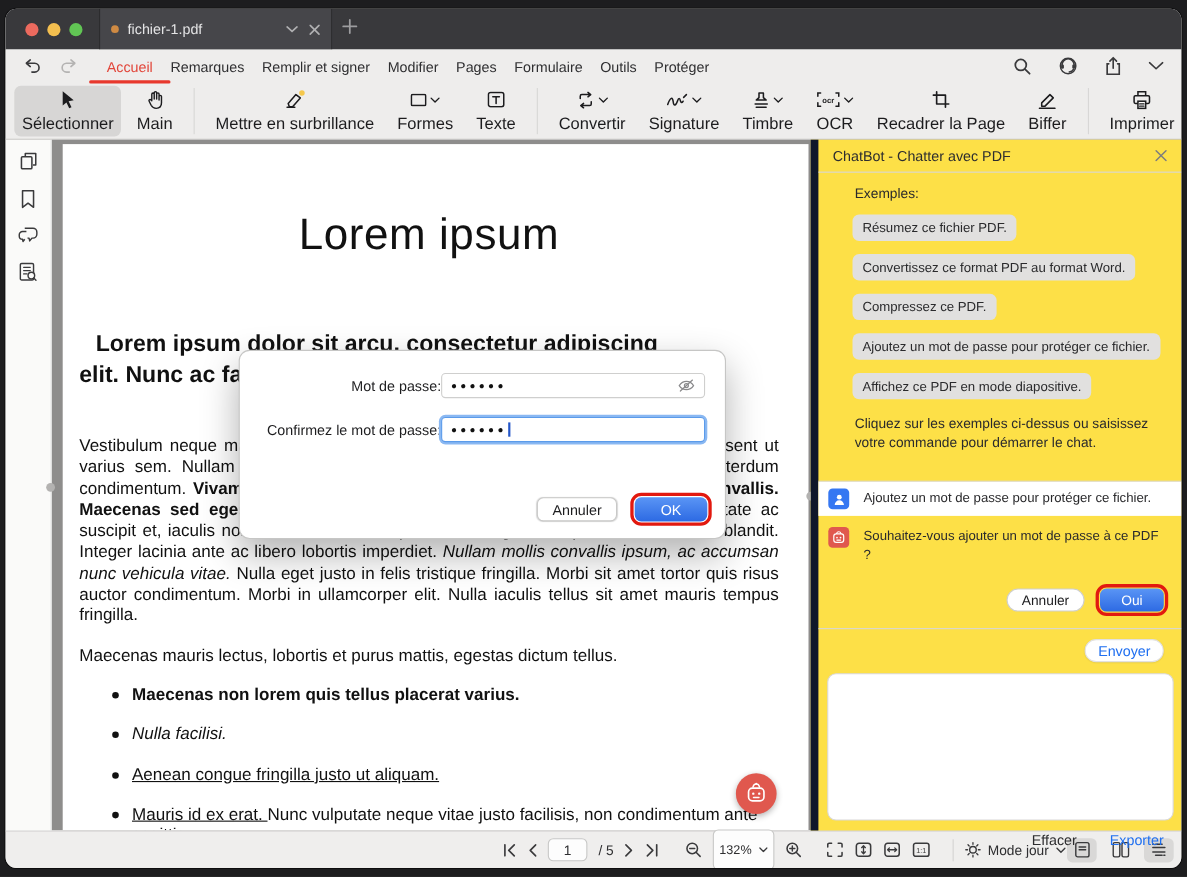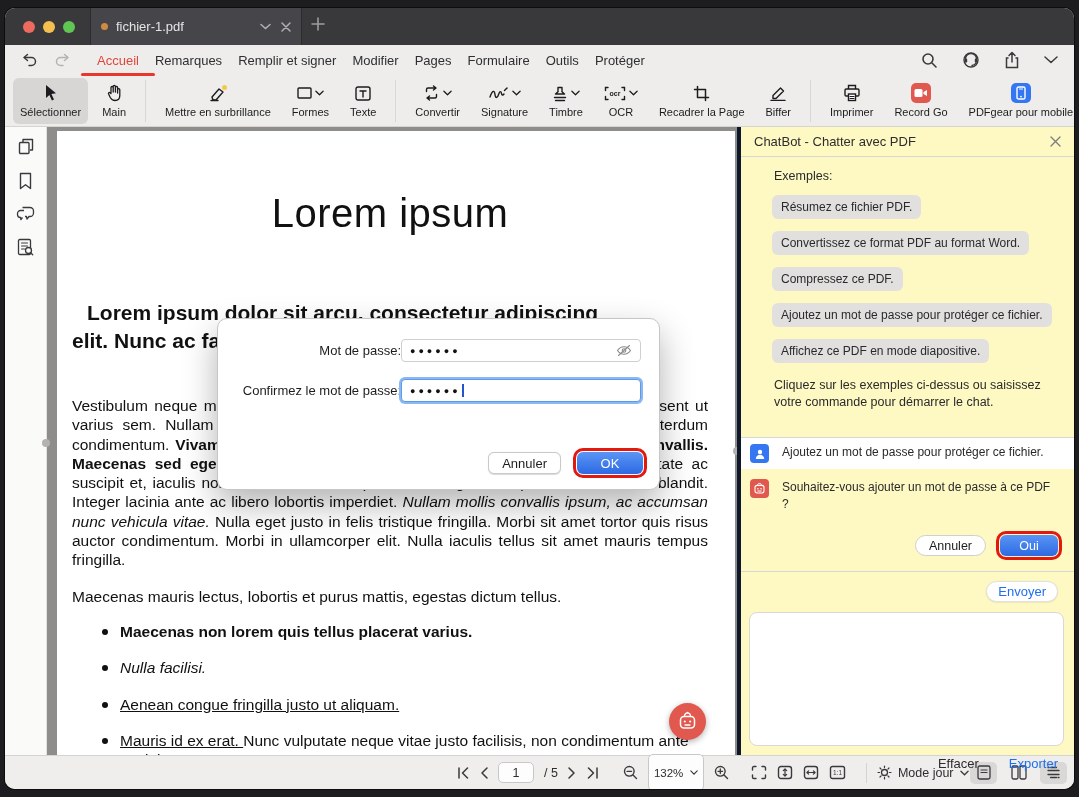--- a/index.html
+++ b/index.html
@@ -30,21 +30,21 @@
   .rtab.active::after{content:"";position:absolute;left:-16px;right:-16px;bottom:-8px;height:3px;background:#e8382d;border-radius:2px}
   .ribbon-right{margin-left:auto;display:flex;gap:24px;align-items:center;color:#3a3a3c}
 
   
   .toolbar{height:52px;background:#eeedec;border-bottom:1px solid #d5d4d3;display:flex;align-items:center;
     padding:0 8px;gap:7px;overflow:hidden}
   .titem{display:flex;flex-direction:column;align-items:center;justify-content:center;gap:3px;
     height:46px;padding:2px 7px;border-radius:6px;flex:none;cursor:default}
   .titem.active{background:#d7d6d5}
   .ticon{height:20px;display:flex;align-items:center;gap:3px;color:#1c1c1e}
-  .tlabel{font-size:11px;color:#1c1c1e;white-space:nowrap}
+  .tlabel{font-size:15px;color:#1c1c1e;white-space:nowrap}
   .tsep{width:1px;height:42px;background:#d8d7d6;flex:none;margin:0 5px}
   .chev{stroke:#1c1c1e;fill:none;stroke-width:1.4;stroke-linecap:round;stroke-linejoin:round}
   .app-sq{width:20px;height:20px;border-radius:5px;display:flex;align-items:center;justify-content:center}
 
   
   .content{display:flex;height:628px;position:relative;background:#8e8d8c}
   .sidebar{width:42px;background:#fafaf9;border-right:1px solid #e2e1e0;display:flex;flex-direction:column;
     align-items:center;padding-top:10px;gap:16px;position:relative;z-index:3}
   .side-ic{color:#3a3a3c}
   .handle-dot{width:8px;height:8px;border-radius:50%;background:#b3b2b1;position:absolute;z-index:6}
@@ -60,21 +60,21 @@
   .doc-list{margin:16px 0 0;padding:0;list-style:none;font-size:15.5px;line-height:19.3px}
   .doc-list li{position:relative;padding-left:48px;margin-bottom:17px}
   .doc-list li::before{content:"";position:absolute;left:30px;top:7px;width:6px;height:6px;border-radius:50%;background:#111}
   .b-bold{font-weight:bold}
   .b-italic{font-style:italic}
   .b-underline,.u{text-decoration:underline}
   .robot-fab{position:absolute;right:31px;bottom:15px;width:37px;height:37px;border-radius:50%;
     background:#e0584e;display:flex;align-items:center;justify-content:center;box-shadow:0 2px 6px rgba(0,0,0,.3);z-index:8}
 
   
-  .chatpanel{width:337px;background:#fef9c3;border-left:4px solid #0f172a;position:relative;font-size:12px;color:#2a2a2c;z-index:2}
+  .chatpanel{width:337px;background:#fde047;border-left:7px solid #0f172a;position:relative;font-size:12px;color:#2a2a2c;z-index:2}
   .cp-header{height:30px;display:flex;align-items:center;padding:0 13px;border-bottom:1px solid #d8d7d6;
     font-size:13px;color:#2d2d2f}
   .cp-close{margin-left:auto;color:#7c7c7e}
   .cp-exlabel{margin:12px 14px 0 33px;font-size:12.5px}
   .chip{margin:12px 0 0 31px;background:#e1e0df;border-radius:6px;padding:5px 9px;width:fit-content;
     max-width:298px;font-size:12px;cursor:default}
   .cp-help{margin:14px 14px 0 33px;width:298px;font-size:12.5px;line-height:17px}
   .divider{height:1px;background:#d8d7d6}
   .d1{margin-top:26px}
   .chatrow{display:flex;gap:13px;padding:6px 10px 6px 9px;align-items:flex-start;line-height:17px;font-size:12px}

